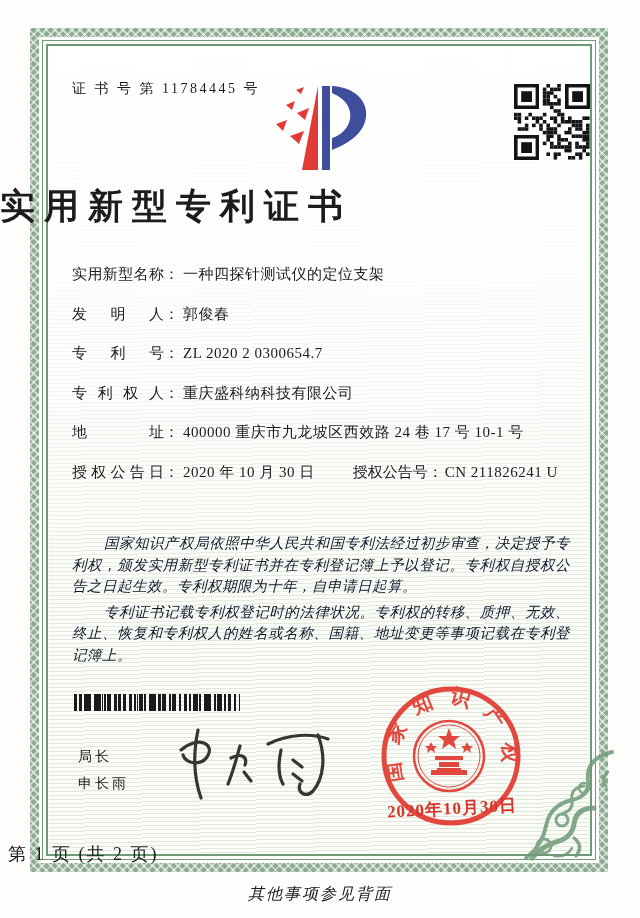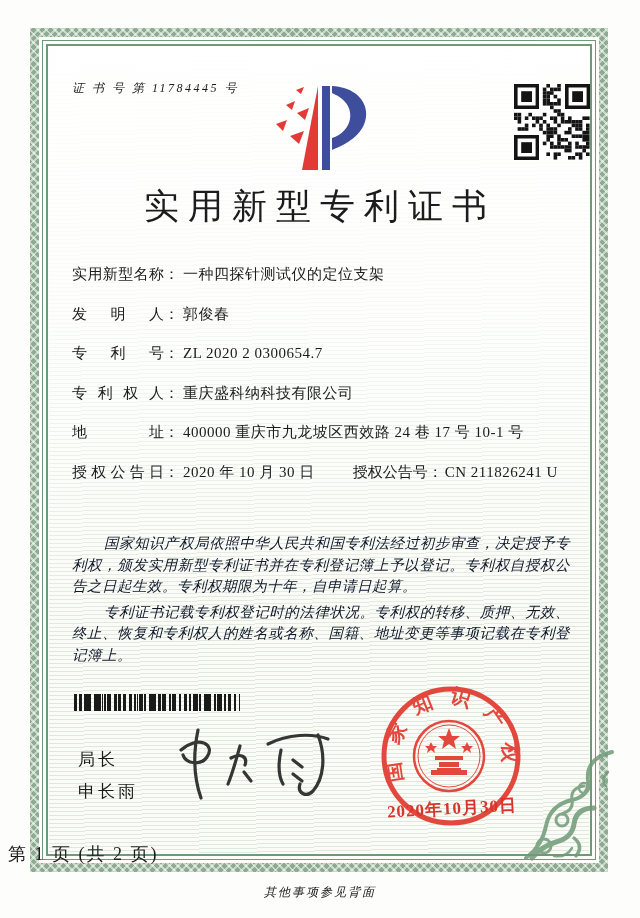--- a/index.html
+++ b/index.html
@@ -22,48 +22,48 @@
   .content-bg{
     position:absolute;inset:19px;
     background:
       linear-gradient(to bottom, rgba(255,255,255,.96), rgba(255,255,255,.8) 28%, rgba(255,255,255,.4) 52%, rgba(255,255,255,0) 74%),
       repeating-linear-gradient(179deg, rgba(162,192,160,.32) 0 1px, rgba(255,255,255,0) 1px 4px),
       #fbfcf7;
   }
   .corner-flourish{position:absolute;left:524px;top:748px;z-index:2;}
   
   .abs{position:absolute;z-index:3;}
-  .cert-no{left:72px;top:80px;font-size:12px;letter-spacing:2.5px;font-style:italic;}
+  .cert-no{left:72px;top:80px;font-size:14px;letter-spacing:2.5px;}
   .logo{left:252px;top:80px;}
   .qr{left:514px;top:84px;}
-  .title{left:0;right:0;top:183px;text-align:center;font-size:35px;font-weight:400;letter-spacing:9px;}
+  .title{left:0;right:0;top:183px;font-size:35px;font-weight:700;letter-spacing:9px;}
   .fields{left:72px;top:265px;width:505px;font-size:15px;}
   .f-row{height:22px;margin-bottom:17.5px;white-space:nowrap;}
   .f-label{display:inline-block;width:92px;text-align:justify;text-align-last:justify;vertical-align:top;}
   .f-colon{display:inline-block;margin-right:4px;}
   .f-value{letter-spacing:.5px;}
   .grant2{margin-left:38px;}
   .grant2 .f-colon{margin-right:2px;}
   .paras{left:72px;top:533px;width:498px;font-size:14.5px;line-height:21.5px;
          font-style:italic;color:#0f172a;text-align:justify;}
   .paras p{margin:0 0 4px 0;text-indent:2.2em;letter-spacing:.5px;}
   .barcode{left:74px;top:694px;width:166px;height:17px;
     background:
       repeating-linear-gradient(90deg,#1a1a1a 0 2px,transparent 2px 5px),
       repeating-linear-gradient(90deg,#1a1a1a 0 1px,transparent 1px 7px),
       repeating-linear-gradient(90deg,#1a1a1a 0 3px,transparent 3px 11px);
   }
-  .director{left:78px;top:748px;font-size:17px;letter-spacing:3px;}
+  .director{left:78px;top:748px;font-size:14px;letter-spacing:3px;}
   .director div{margin-bottom:9px;}
   .sig{left:168px;top:720px;}
   .seal{left:376px;top:681px;z-index:4;opacity:.93;}
   .seal-date{left:372px;top:797px;width:160px;text-align:center;z-index:5;
     color:#d6352c;font-size:17px;font-weight:600;letter-spacing:1px;transform:rotate(-3deg);}
   .page-info{left:8px;right:0;top:842px;font-size:18px;letter-spacing:2px;}
-  .back-note{left:0;right:0;top:884px;text-align:center;font-size:12px;font-style:italic;letter-spacing:2px;z-index:3;position:absolute;}
+  .back-note{left:0;right:0;top:884px;text-align:center;font-size:16px;font-style:italic;letter-spacing:2px;z-index:3;position:absolute;}
 </style>
 </head>
 <body>
 
 <div class="page">
 
   <div class="frame">
     <div class="band"></div>
     <div class="band-hole"></div>
     <div class="line-thin"></div>

